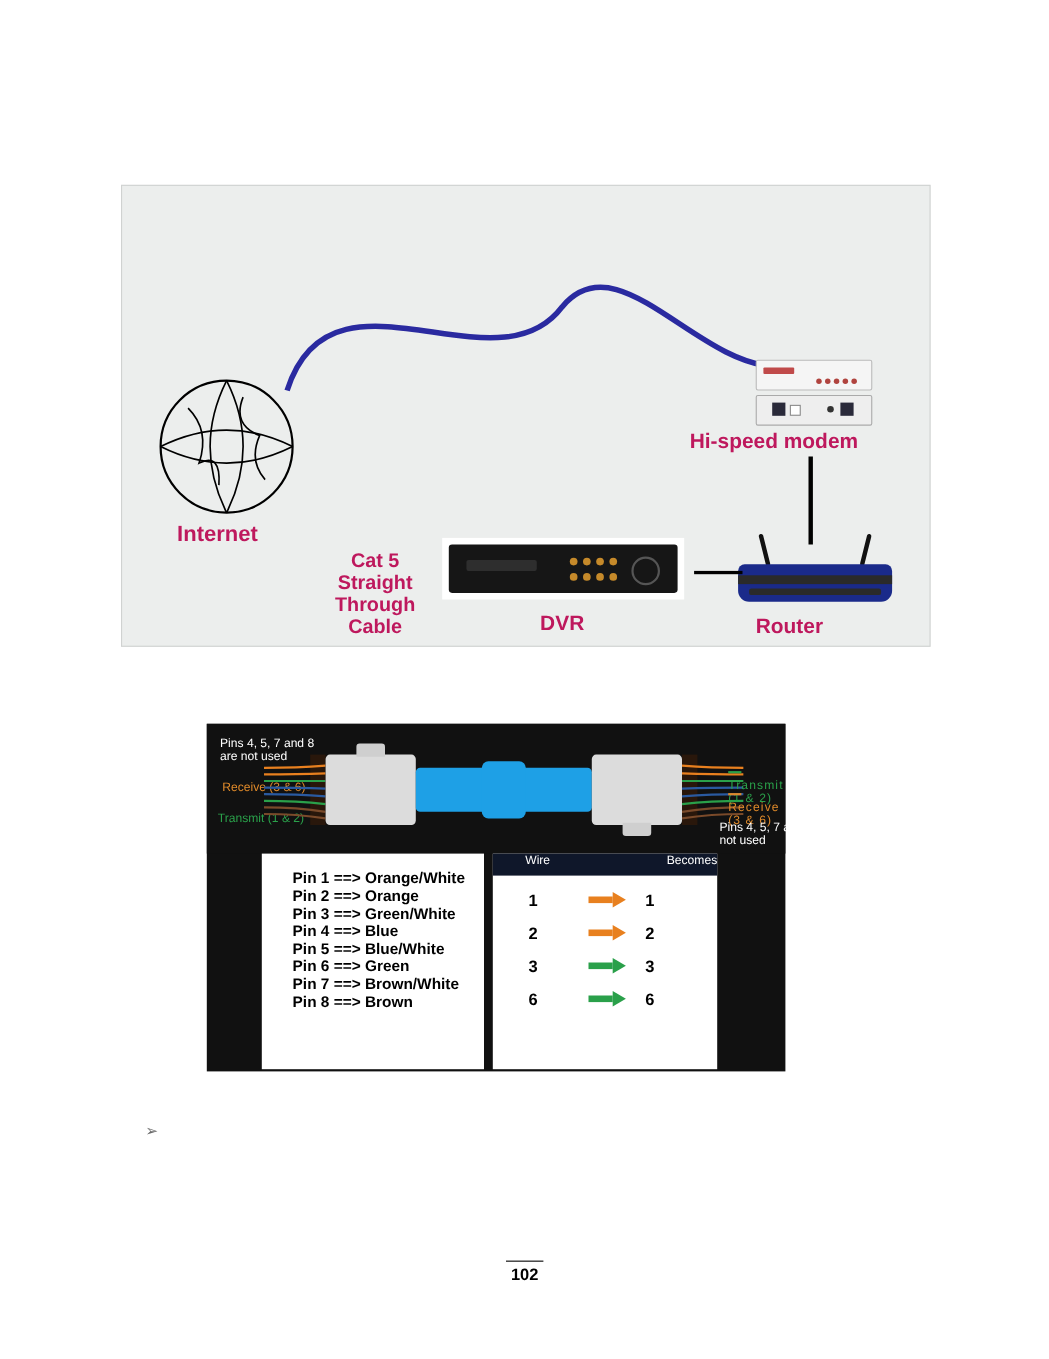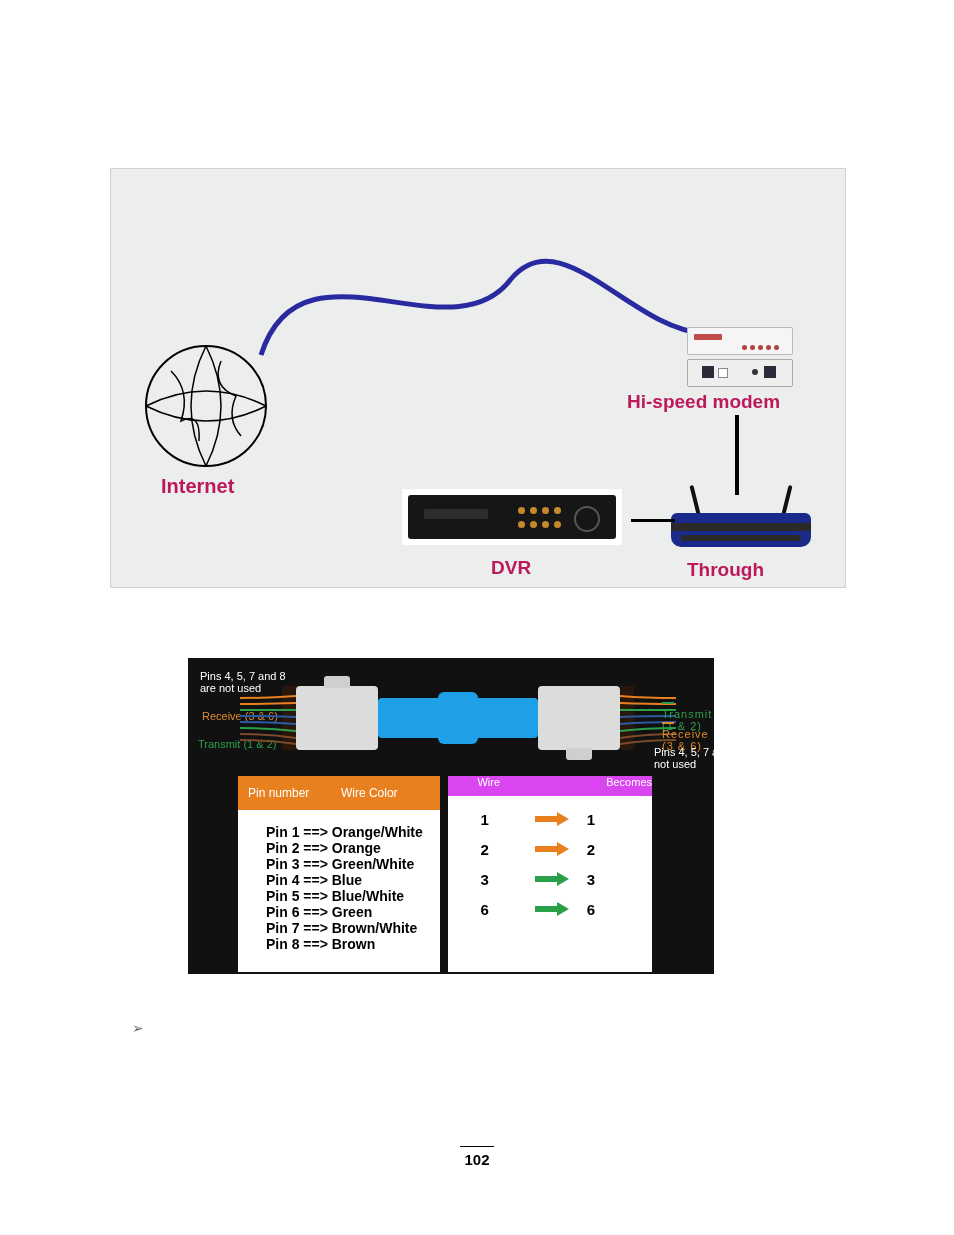--- a/index.html
+++ b/index.html
@@ -68,21 +68,21 @@
   .wiresL{position:absolute;left:52px;top:34px;width:56px;height:54px;}
   .wiresR{position:absolute;left:432px;top:34px;width:56px;height:54px;}
   .panel{position:absolute;top:118px;height:196px;background:#fff;}
   .panelL{left:50px;width:202px;}
   .panelR{left:260px;width:204px;}
   .panelL .hdr{height:34px;background:#e8801f;color:#fff;font-size:12px;display:flex;align-items:center;}
   .panelL .hdr .c1{flex:0 0 46%;padding-left:10px;}
   .panelL .hdr .c2{flex:1;}
   .panelL .body{padding:14px 0 0 28px;font-size:14px;font-weight:bold;line-height:16px;color:#000;}
   .panelR .title{height:32px;background:#1a4fa0;color:#fff;font-size:20px;font-weight:bold;font-style:italic;text-align:center;line-height:32px;}
-  .panelR .sub{height:20px;background:#d946ef;color:#fff;font-size:11px;display:flex;}
+  .panelR .sub{height:20px;background:#0f172a;color:#fff;font-size:11px;display:flex;}
   .panelR .sub .c1{flex:0 0 40%;text-align:center;}
   .panelR .sub .c2{flex:1;text-align:right;}
   .panelR .rows{padding:8px 0;}
   .panelR .row{display:flex;align-items:center;height:30px;font-size:15px;font-weight:bold;}
   .panelR .row .a{flex:0 0 36%;text-align:center;}
   .panelR .row .arr{flex:0 0 30%;text-align:center;}
   .panelR .row .b{flex:1;text-align:left;padding-left:4px;}
   .arrw{display:inline-block;width:34px;height:12px;position:relative;}
   .arrw::before{content:"";position:absolute;left:0;top:3px;width:22px;height:6px;background:currentColor;}
   .arrw::after{content:"";position:absolute;left:22px;top:-1px;border-left:12px solid currentColor;border-top:7px solid transparent;border-bottom:7px solid transparent;}
@@ -111,20 +111,25 @@
         <path d="M5 65 Q65 35 125 65"></path>
         <path d="M5 65 Q65 95 125 65"></path>
         <path d="M65 5 Q35 65 65 125"></path>
         <path d="M65 5 Q95 65 65 125"></path>
         <path d="M30 30 Q50 50 40 80 Q60 70 58 100"></path>
         <path d="M80 20 Q70 45 95 55 Q85 78 100 95"></path>
       </svg>
     </div>
 
     <div class="lbl lbl-internet">Internet</div>
+    <div class="lbl lbl-cat5">
+      <span>Cat 5</span><br>
+      <span>Straight Through</span><br>
+      <span>Cable</span>
+    </div>
 
     <div class="modem-box">
       <div class="modem-dots"><span></span><span></span><span></span><span></span><span></span></div>
     </div>
     <div class="modem-box2">
       <div class="sq a"></div>
         <div class="sq b"></div>
         <div class="dot"></div>
         <div class="sq c"></div>
     </div>
@@ -132,21 +137,21 @@
 
     <div class="wire v1"></div>
 
     <div class="router">
       <div class="ant l"></div>
         <div class="ant r"></div>
       <div class="base"></div>
         <div class="stripe"></div>
         <div class="lights"></div>
     </div>
-    <div class="lbl lbl-router">Through</div>
+    <div class="lbl lbl-router">Router</div>
 
     <div class="wire h1"></div>
 
     <div class="dvr">
       <div class="body">
         <div class="slot"></div>
         <div class="led r1" style="left:110px"></div>
         <div class="led r1" style="left:122px"></div>
         <div class="led r1" style="left:134px"></div>
         <div class="led r1" style="left:146px"></div>
@@ -196,24 +201,20 @@
         <path d="M0 46 Q26 42 56 42" stroke="#7a4a2a" stroke-width="2" fill="none"></path>
         <path d="M0 52 Q26 48 56 48" stroke="#7a4a2a" stroke-width="2" fill="none"></path>
       </svg>
 
       <div class="toptext tr1"><span class="dash">Transmit (1 &amp; 2)</span></div>
       <div class="toptext tr2"><span class="dash">Receive (3 &amp; 6)</span></div>
       <div class="toptext tr3">Pins 4, 5, 7 and 8 are not used</div>
     </div>
 
     <div class="panel panelL">
-      <div class="hdr">
-        <div class="c1">Pin number</div>
-        <div class="c2">Wire Color</div>
-      </div>
       <div class="body">
         <div>Pin 1 ==&gt; Orange/White</div>
         <div>Pin 2 ==&gt; Orange</div>
         <div>Pin 3 ==&gt; Green/White</div>
         <div>Pin 4 ==&gt; Blue</div>
         <div>Pin 5 ==&gt; Blue/White</div>
         <div>Pin 6 ==&gt; Green</div>
         <div>Pin 7 ==&gt; Brown/White</div>
         <div>Pin 8 ==&gt; Brown</div>
       </div>

